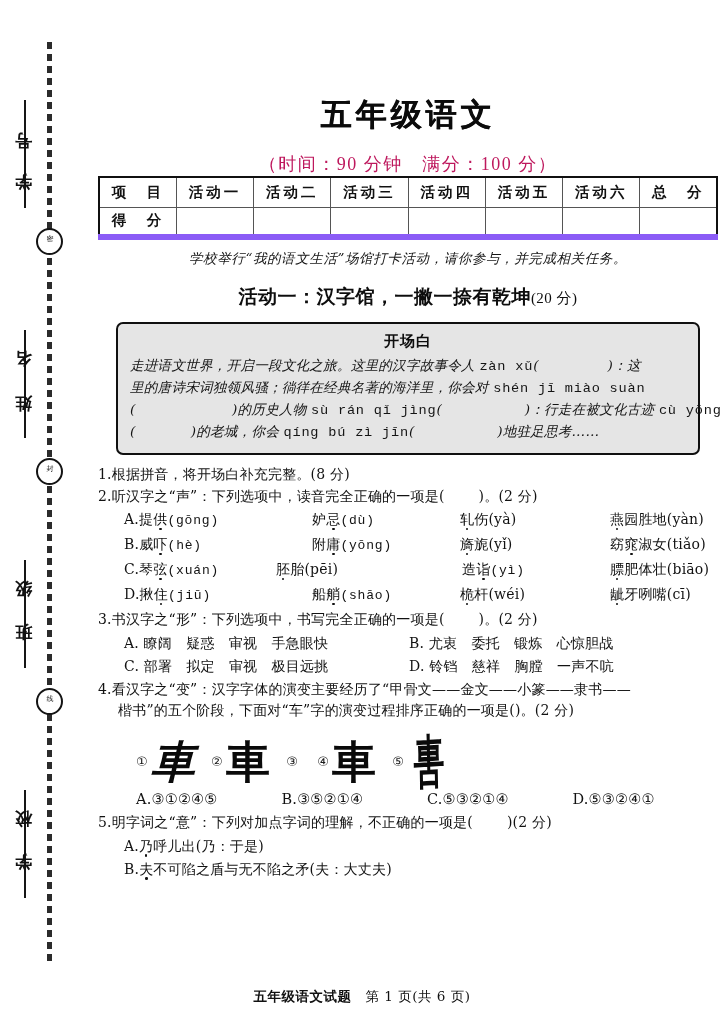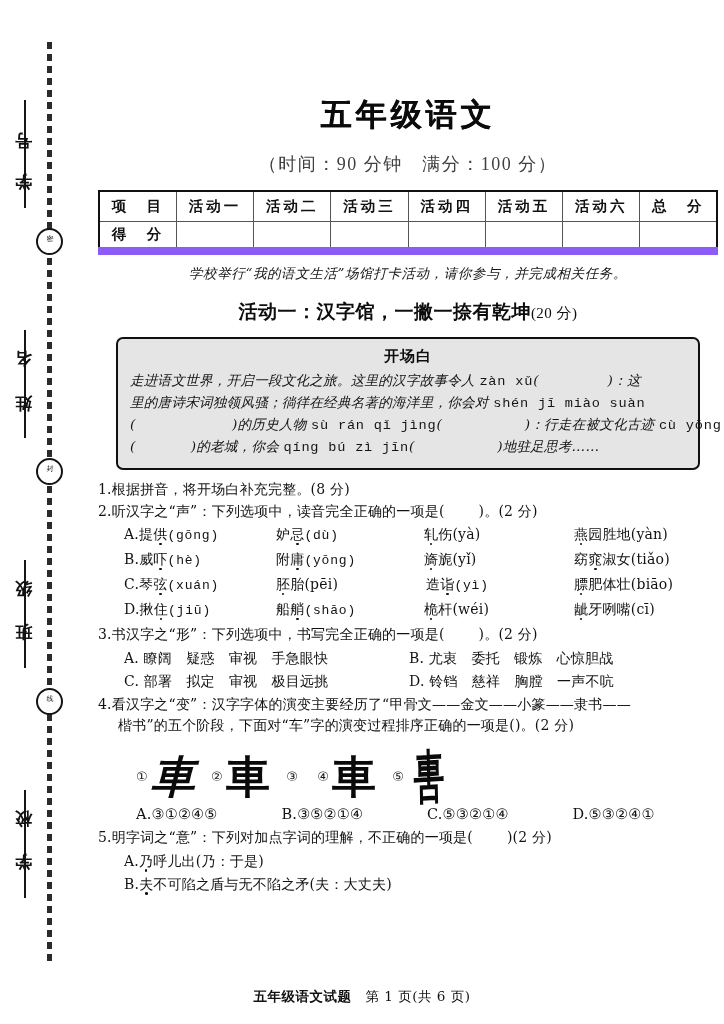--- a/index.html
+++ b/index.html
@@ -85,42 +85,41 @@
     margin-top: 94px;
     font-family: "DejaVu Serif", "Liberation Serif", serif;
     color: #0b0b0b;
     text-shadow: 0.5px 0 0 #0b0b0b;
   }
   #paper-subtitle {
     text-align: center;
     font-size: 18px;
     margin-top: 16px;
     letter-spacing: 1.5px;
-    color: #404040;
+    color: #be185d;
   }
 
   
   #score-table {
     width: 100%;
     border-collapse: collapse;
-    margin-top: 14px;
     table-layout: fixed;
   }
   #score-table td {
     border: 1px solid #555555;
     height: 30px;
     text-align: center;
     font-size: 14.5px;
     letter-spacing: 3px;
     padding: 0;
     color: #111;
     font-weight: 600;
   }
   #score-table tr:first-child td { border-top: 2px solid #101010; }
-  #score-table tr:last-child td { border-bottom: 8px solid #8b5cf6; }
+  #score-table tr:last-child td { border-bottom: 6px solid #8b5cf6; }
   #score-table td:first-child { border-left: 2px solid #101010; }
   #score-table td:last-child { border-right: 2px solid #101010; }
   #score-table tbody tr:last-child td { height: 30px; }
 
   
   #intro-line {
     text-align: center;
     font-size: 13.5px;
     margin-top: 10px;
     letter-spacing: 0.6px;
@@ -200,21 +199,21 @@
     margin-top: 1px;
   }
   .opt-cell {
     font-size: 14px;
     line-height: 22px;
     white-space: nowrap;
     font-family: "DejaVu Serif", "Liberation Serif", serif;
   }
   .opt-cell .py { font-size: 13px; }
   .w4 { width: 152px; }
-  .w4b { width: 148px; }
+  .w4b { width: 148px; margin-left: 36px; }
   .w4c { width: 150px; }
   .half { width: 285px; }
 
   .dotted { position: relative; }
   .dotted::after {
     content: "";
     position: absolute;
     left: 50%; bottom: -3px;
     width: 2.5px; height: 2.5px;
     margin-left: -1.2px;

